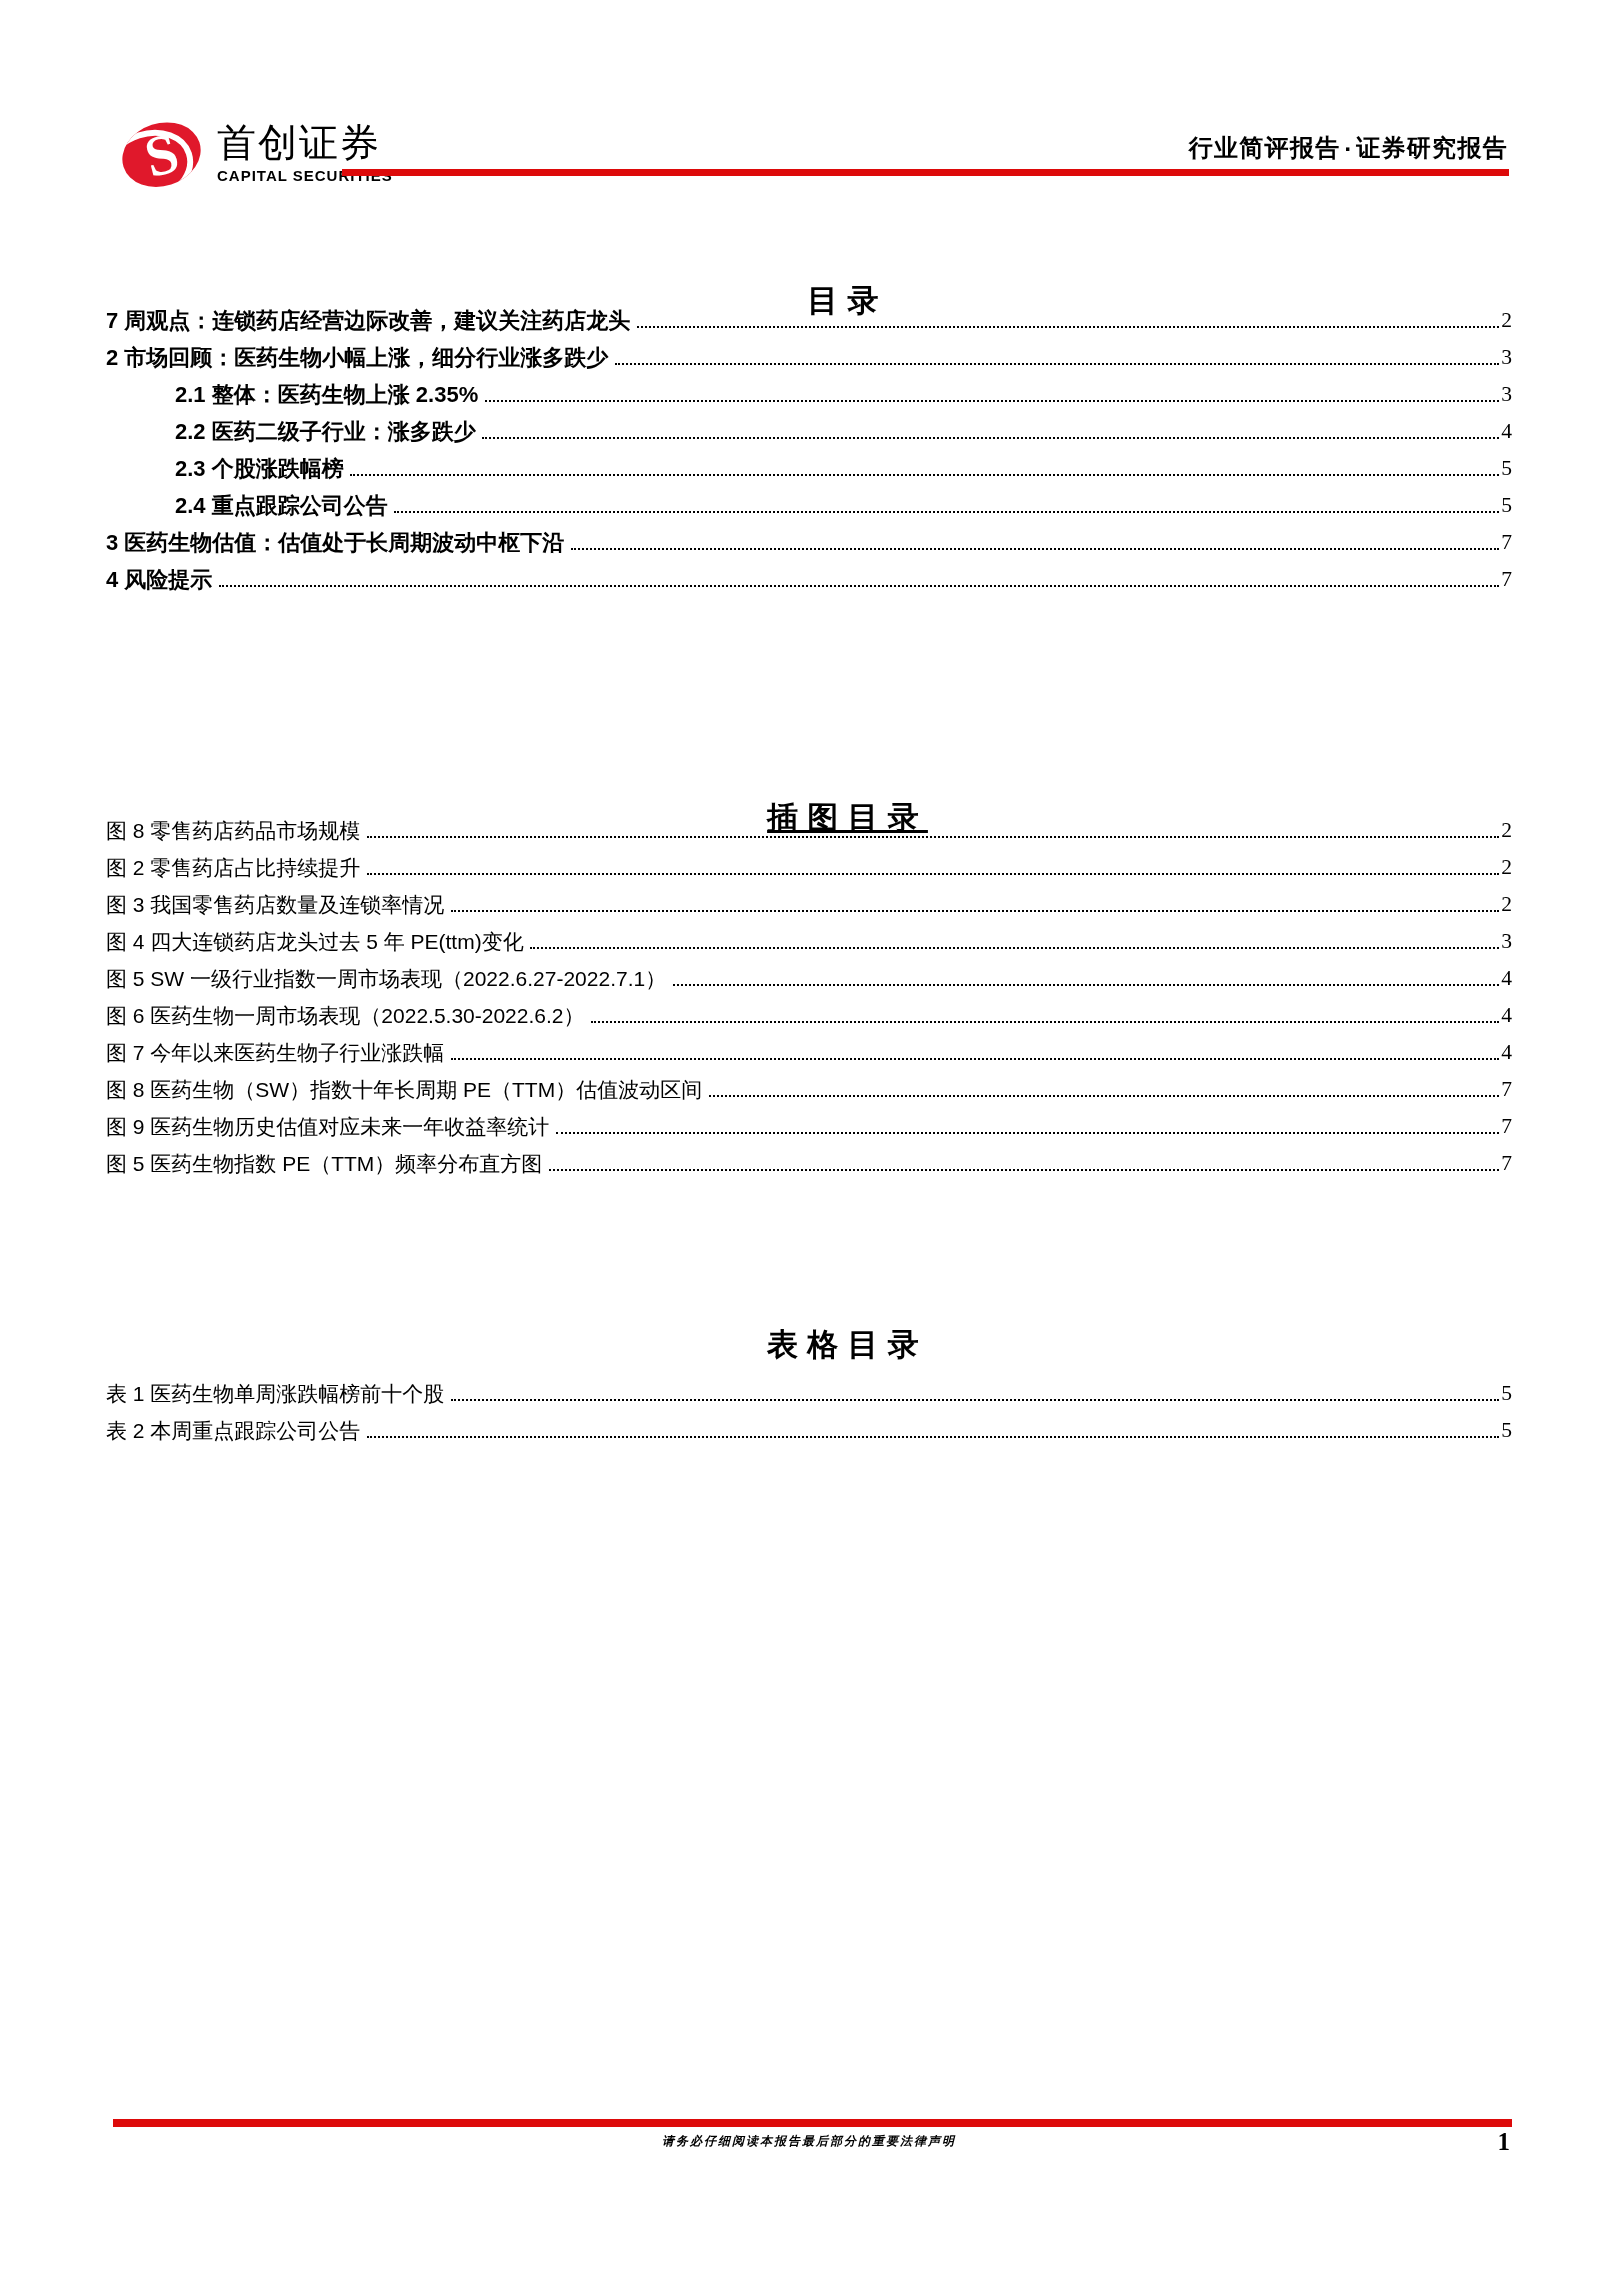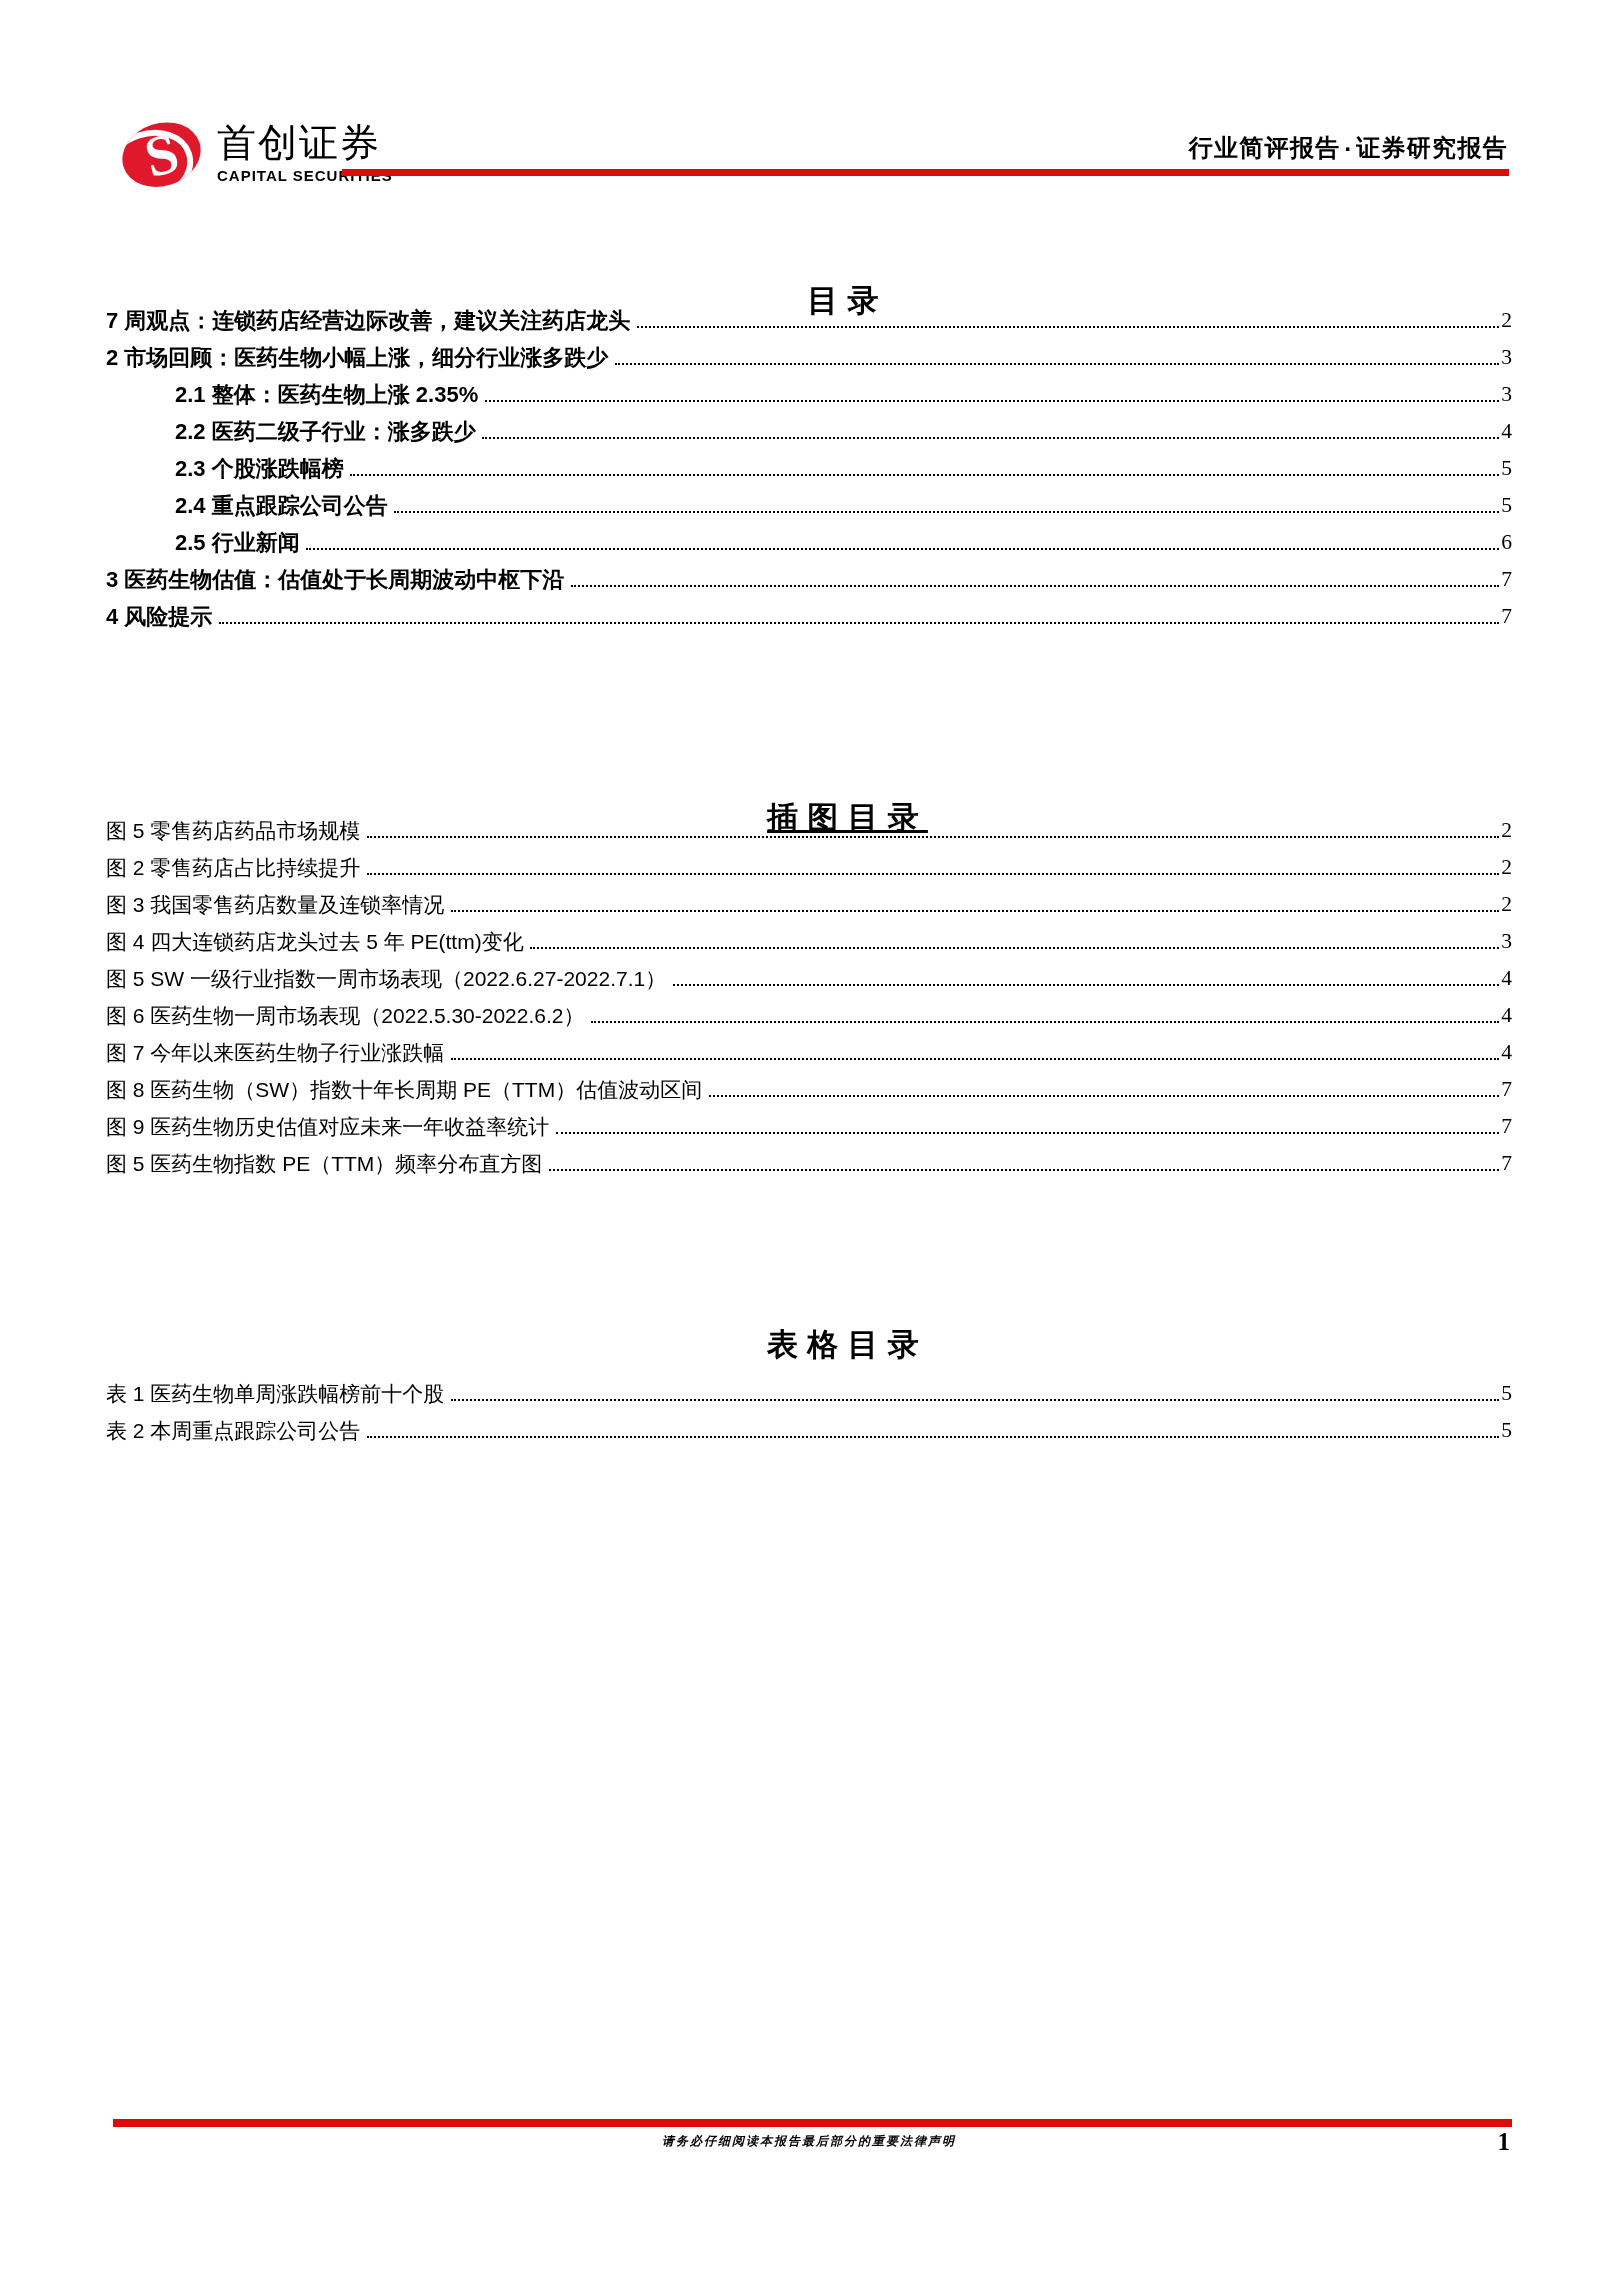--- a/index.html
+++ b/index.html
@@ -118,43 +118,38 @@
         <div class="row lvl2">
     <span class="lbl">2.3 个股涨跌幅榜</span>
     <span class="leader"></span>
     <span class="pg">5</span>
   </div>
         <div class="row lvl2">
     <span class="lbl">2.4 重点跟踪公司公告</span>
     <span class="leader"></span>
     <span class="pg">5</span>
   </div>
-        <div class="row lvl2">
-    <span class="lbl">2.5 行业新闻</span>
-    <span class="leader"></span>
-    <span class="pg">6</span>
-  </div>
         <div class="row">
     <span class="lbl">3 医药生物估值：估值处于长周期波动中枢下沿</span>
     <span class="leader"></span>
     <span class="pg">7</span>
   </div>
         <div class="row">
     <span class="lbl">4 风险提示</span>
     <span class="leader"></span>
     <span class="pg">7</span>
   </div>
       </div>
   </section>
 
   <section>
     <h2 class="section-title" id="figures-title">插图目录</h2>
     <div class="rows" id="figure-rows">
         <div class="row">
-    <span class="lbl">图 5 零售药店药品市场规模</span>
+    <span class="lbl">图 8 零售药店药品市场规模</span>
     <span class="leader"></span>
     <span class="pg">2</span>
   </div>
         <div class="row">
     <span class="lbl">图 2 零售药店占比持续提升</span>
     <span class="leader"></span>
     <span class="pg">2</span>
   </div>
         <div class="row">
     <span class="lbl">图 3 我国零售药店数量及连锁率情况</span>

